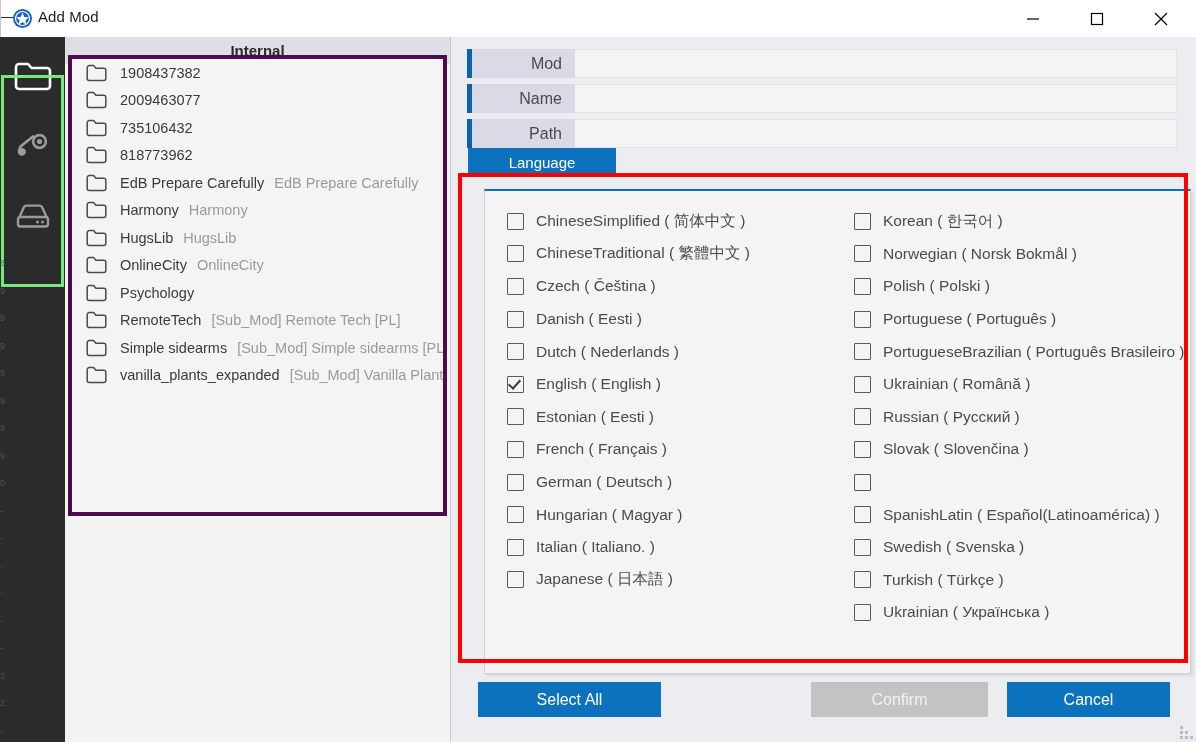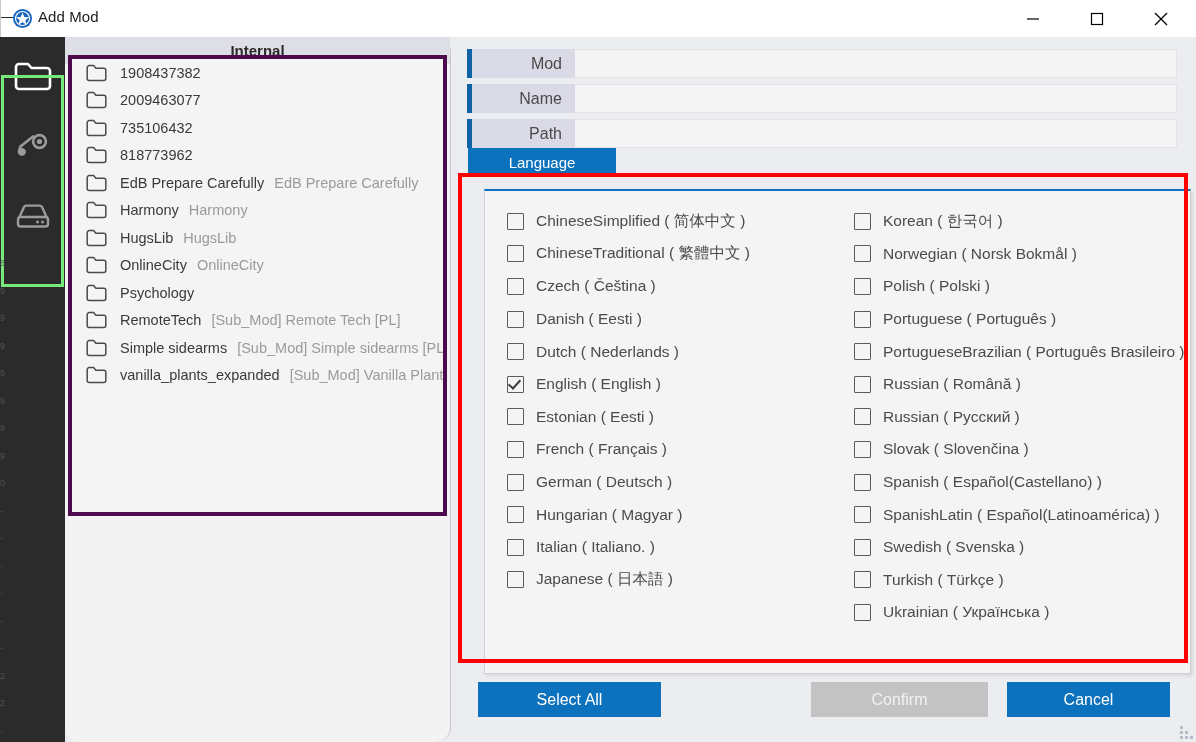--- a/index.html
+++ b/index.html
@@ -83,21 +83,20 @@
     display: block; font-size: 9px; color: #5a5a5a;
     line-height: 27.5px; opacity: .85;
   }
 
   
   .leftpanel {
     position: absolute; left: 65px; top: 37px;
     width: 385px; height: 705px;
     background: #f3f3f4;
     border-right: 1px solid #c8c8c8;
-    border-radius: 15px;
   }
   .tabstrip {
     position: absolute; left: 0; top: 0;
     width: 385px; height: 27px;
     background: #dedee6;
   }
   .tab-internal {
     position: absolute; left: 0; top: 0;
     width: 385px; text-align: center;
     font-size: 15px; font-weight: bold; color: #2b2b2b;
@@ -547,33 +546,32 @@
             <div class="lang-item">
               <span class="cbx"></span>
               <span class="lang-label">Portuguese ( Português )</span>
             </div>
             <div class="lang-item">
               <span class="cbx"></span>
               <span class="lang-label">PortugueseBrazilian ( Português Brasileiro )</span>
             </div>
             <div class="lang-item">
               <span class="cbx"></span>
-              <span class="lang-label">Russian ( Română )</span>
+              <span class="lang-label">Ukrainian ( Română )</span>
             </div>
             <div class="lang-item">
               <span class="cbx"></span>
               <span class="lang-label">Russian ( Русский )</span>
             </div>
             <div class="lang-item">
               <span class="cbx"></span>
               <span class="lang-label">Slovak ( Slovenčina )</span>
             </div>
             <div class="lang-item">
               <span class="cbx"></span>
-              <span class="lang-label">Spanish ( Español(Castellano) )</span>
             </div>
             <div class="lang-item">
               <span class="cbx"></span>
               <span class="lang-label">SpanishLatin ( Español(Latinoamérica) )</span>
             </div>
             <div class="lang-item">
               <span class="cbx"></span>
               <span class="lang-label">Swedish ( Svenska )</span>
             </div>
             <div class="lang-item">

